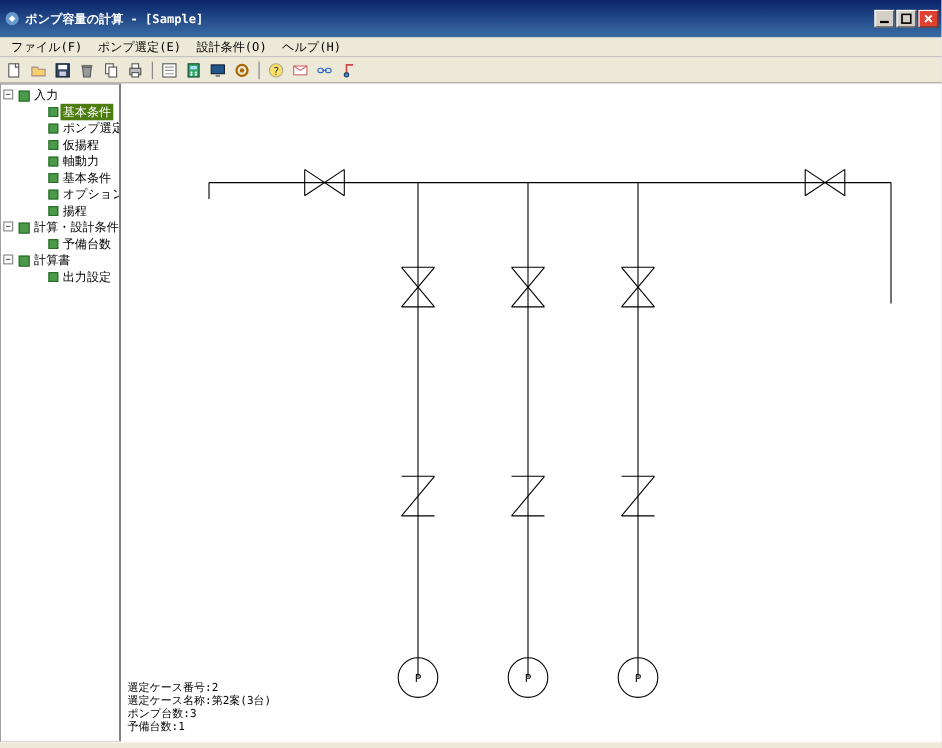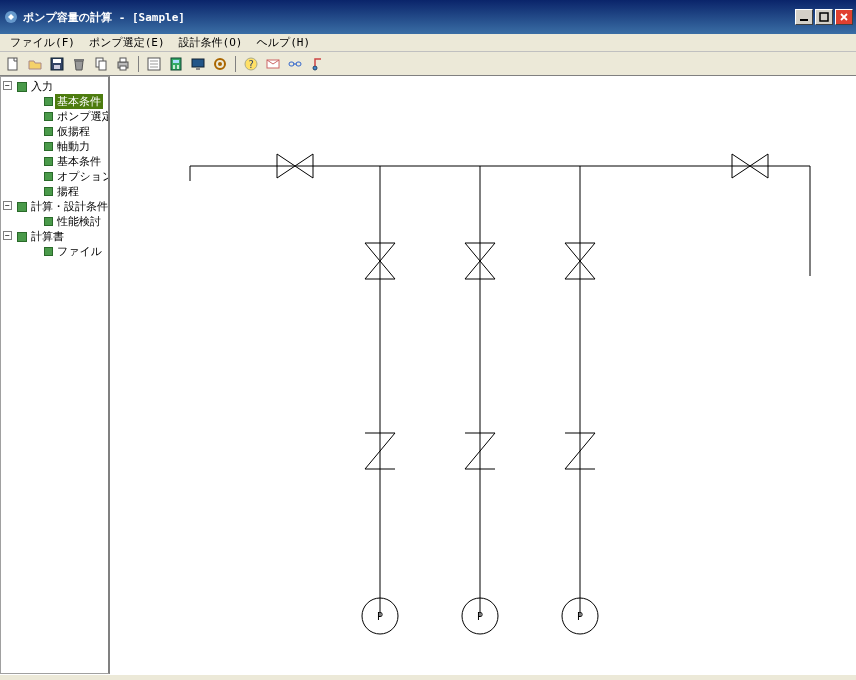--- a/index.html
+++ b/index.html
@@ -241,36 +241,36 @@
         <li>
           <span class="toggle">−</span>
           <span class="node">
             <span class="nodeicon green"></span>
             <span class="label">計算・設計条件</span>
           </span>
           <ul>
             <li>
                 <span class="node">
                   <span class="nodeicon dotgreen"></span>
-                  <span class="label">性能検討</span>
+                  <span class="label">予備台数</span>
                 </span>
               </li>
           </ul>
         </li>
         <li>
           <span class="toggle">−</span>
           <span class="node">
             <span class="nodeicon green"></span>
             <span class="label">計算書</span>
           </span>
           <ul>
             <li>
                 <span class="node">
                   <span class="nodeicon dotgreen"></span>
-                  <span class="label">ファイル</span>
+                  <span class="label">出力設定</span>
                 </span>
               </li>
           </ul>
         </li>
       </ul>
     </div>
   </div>
 
   <div class="diagram">
     <svg width="740" height="600" viewBox="0 0 740 600">
@@ -316,16 +316,22 @@
 
         <circle cx="270" cy="540" r="18"></circle>
         <circle cx="370" cy="540" r="18"></circle>
         <circle cx="470" cy="540" r="18"></circle>
       </g>
       <text x="270" y="544" text-anchor="middle" font-size="10">P</text>
       <text x="370" y="544" text-anchor="middle" font-size="10">P</text>
       <text x="470" y="544" text-anchor="middle" font-size="10">P</text>
     </svg>
 
+    <div class="footertext">
+      <div>選定ケース番号:2</div>
+      <div>選定ケース名称:第2案(3台)</div>
+      <div>ポンプ台数:3</div>
+      <div>予備台数:1</div>
+    </div>
   </div>
 </div>
 
 <div class="statusbar"></div>
 
 </body></html>

